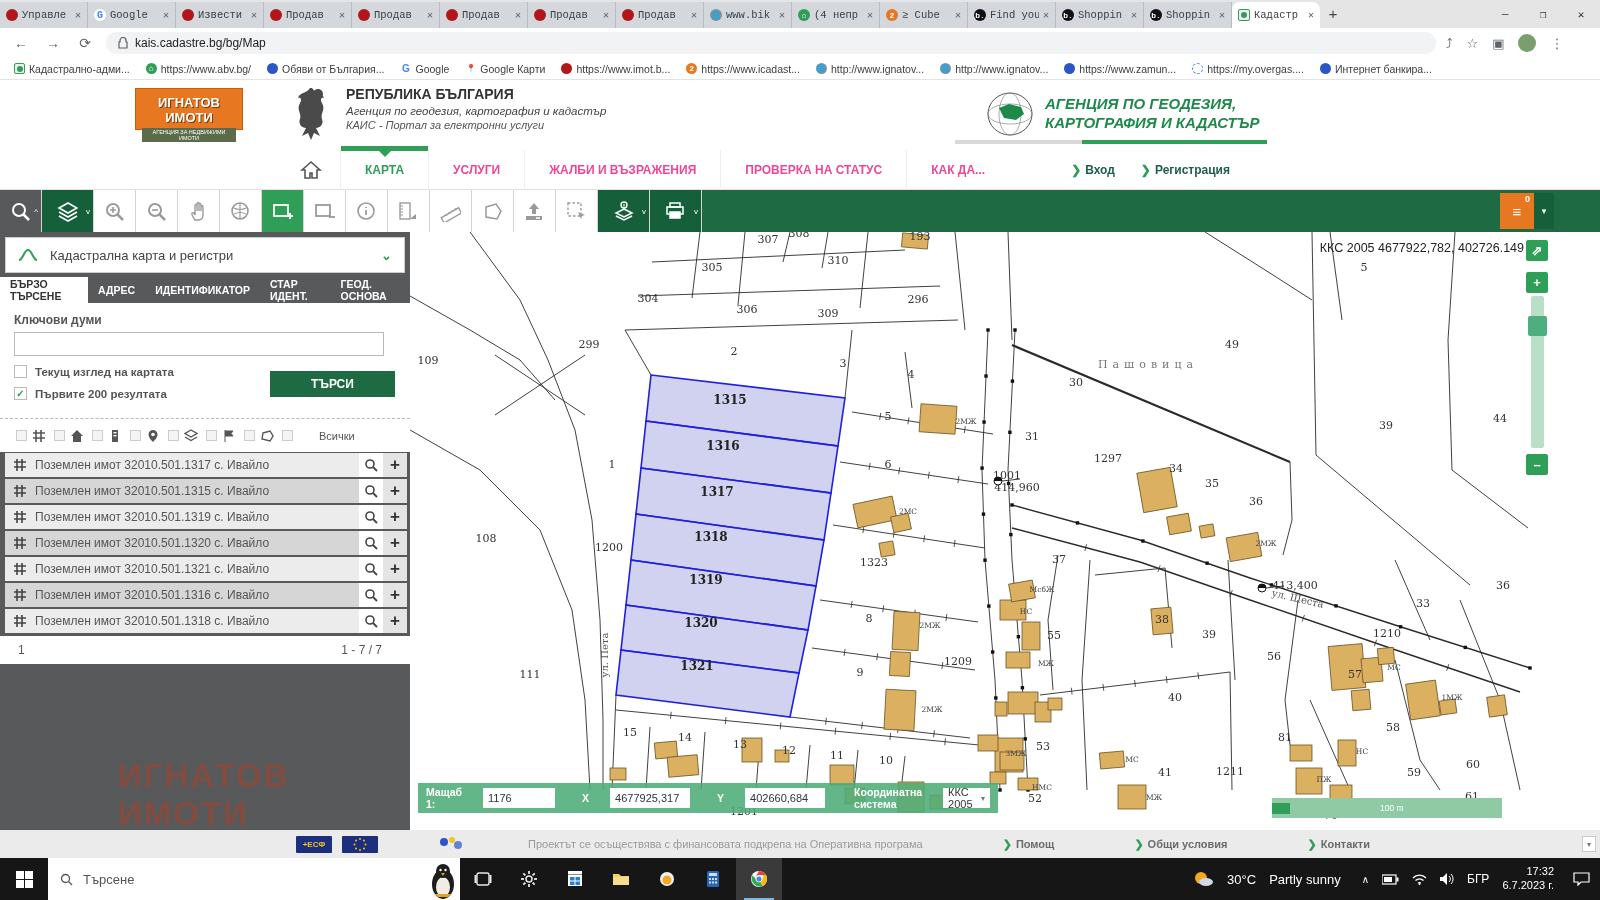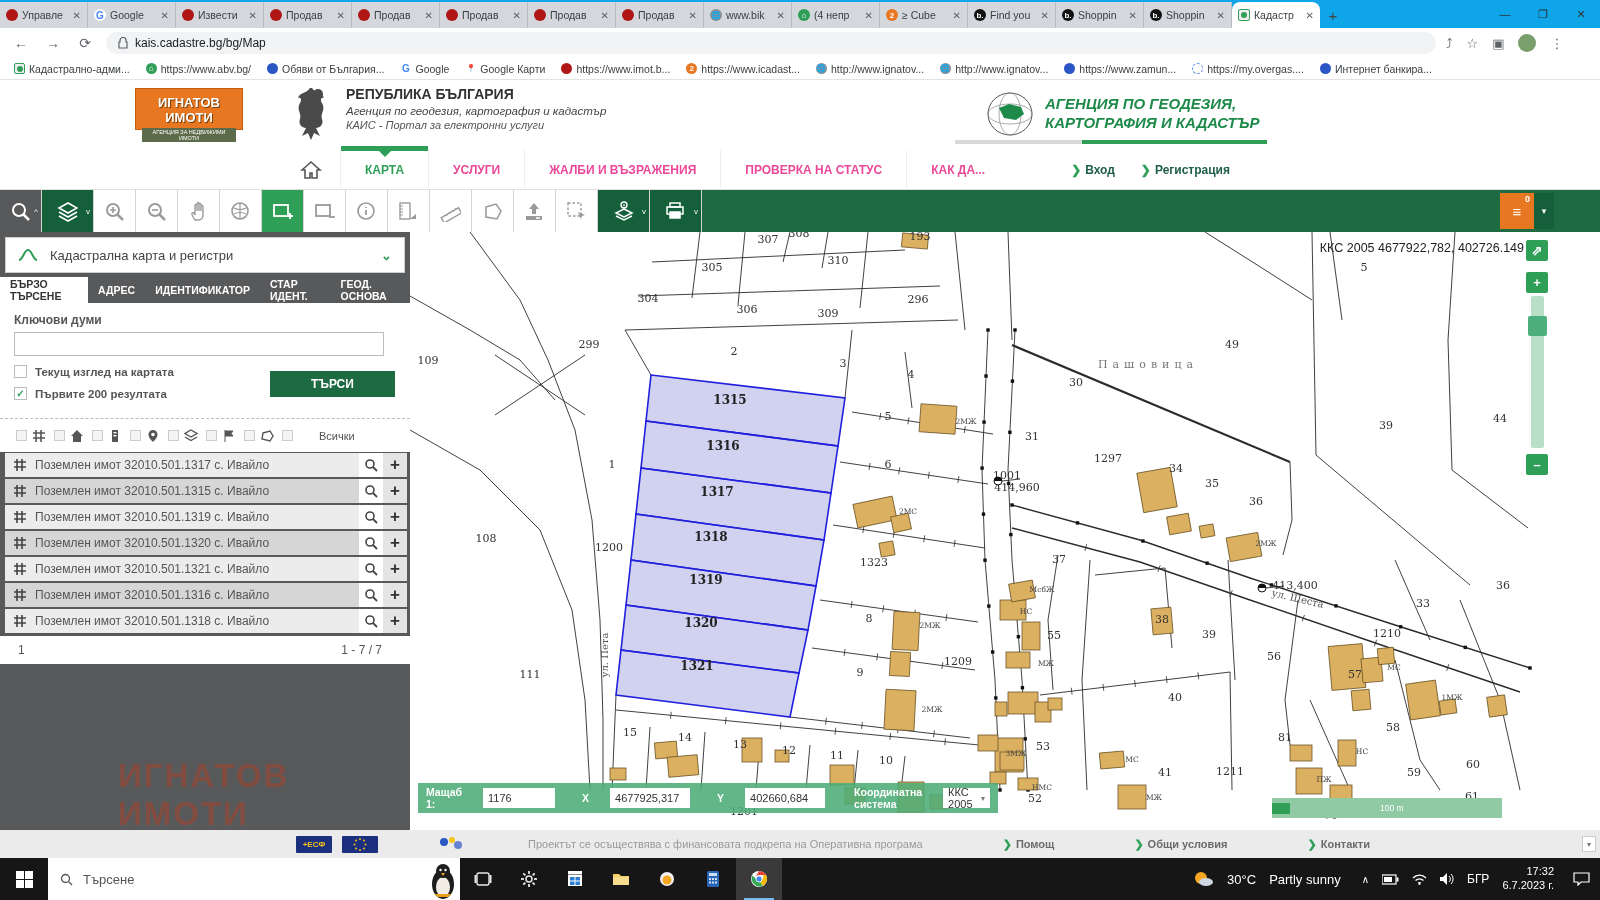--- a/index.html
+++ b/index.html
@@ -1,18 +1,18 @@
 <!DOCTYPE html>
 <html><head>
 <meta charset="utf-8">
 <style>
   * { margin:0; padding:0; box-sizing:border-box; }
   html,body { width:1600px; height:900px; overflow:hidden; font-family:"Liberation Sans",sans-serif; background:#fff; }
   
-  #tabstrip { position:absolute; top:0; left:0; width:1600px; height:28px; background:#0ea5e9; display:flex; align-items:flex-end; }
+  #tabstrip { position:absolute; top:0; left:0; width:1600px; height:28px; background:#e5e5e5; display:flex; align-items:flex-end;font-family:Liberation Mono, monospace; }
   .tab { height:26px; width:88px; display:flex; align-items:center; gap:4px; padding:0 6px; font-size:10.5px; color:#3c4043; border-right:1px solid #b8bcc2; background:#d4d7dc; flex:none; }
   .tab.active { background:#fff; border-radius:8px 8px 0 0; border-right:none; }
   .tab .title { flex:1; white-space:nowrap; overflow:hidden; }
   .tab .x { font-size:10px; color:#5f6368; flex:none; cursor:pointer; }
   .fav { width:12px; height:12px; border-radius:50%; flex:none; display:inline-flex; align-items:center; justify-content:center; font-size:8px; font-weight:bold; color:#fff; }
   .newtab { width:26px; height:26px; display:flex; align-items:center; justify-content:center; font-size:15px; color:#444; }
   #winctl { margin-left:auto; display:flex; height:28px; }
   #winctl span { width:38px; display:flex; align-items:center; justify-content:center; font-size:11px; color:#333; }
   #addressbar { position:absolute; top:28px; left:0; width:1600px; height:30px; background:#fff; display:flex; align-items:center; gap:10px; padding:0 10px; }
   .navbtn { font-size:14px; color:#5f6368; width:22px; text-align:center; }

